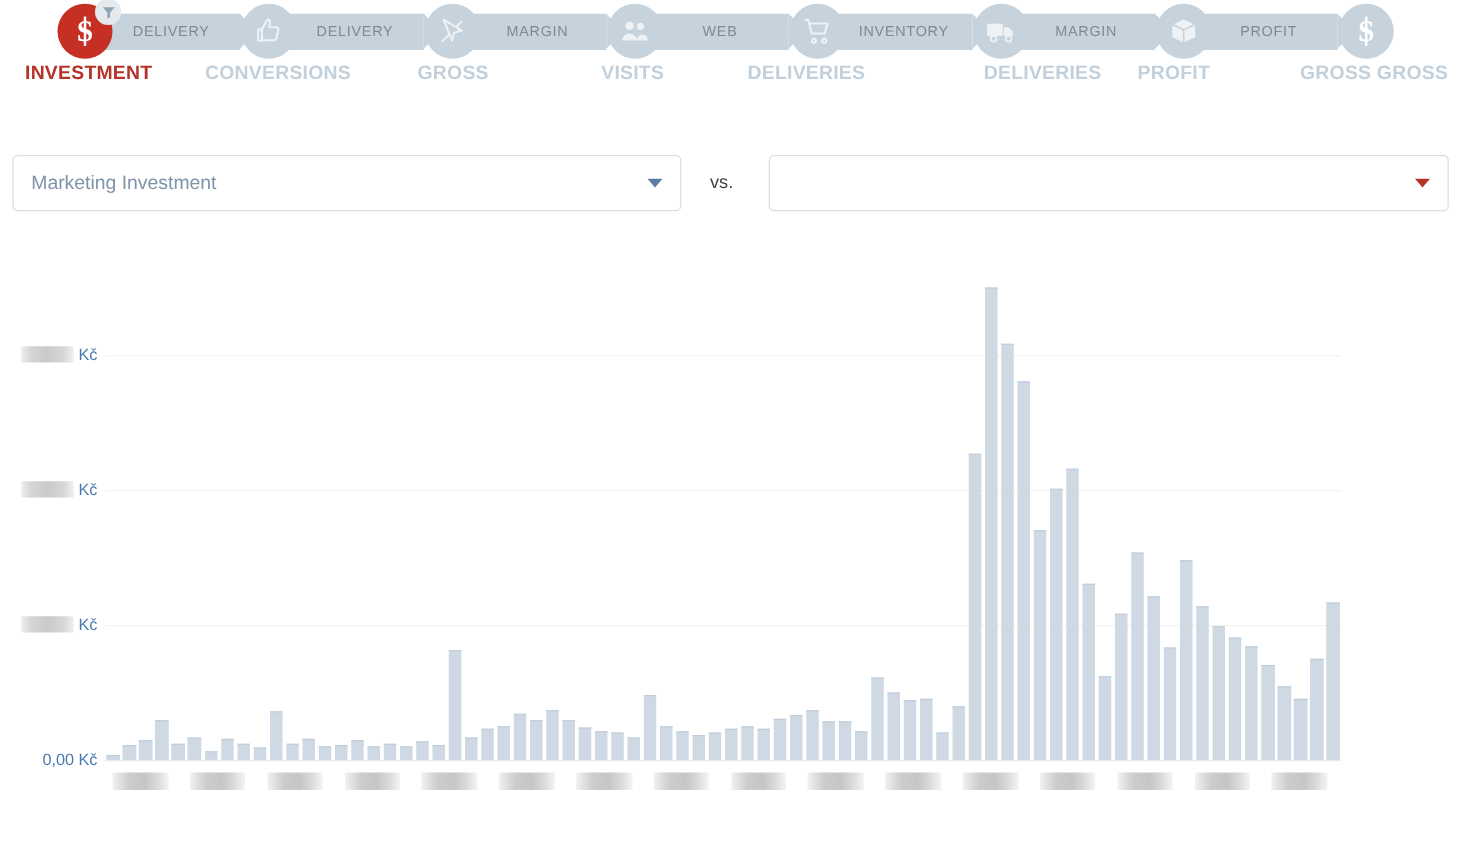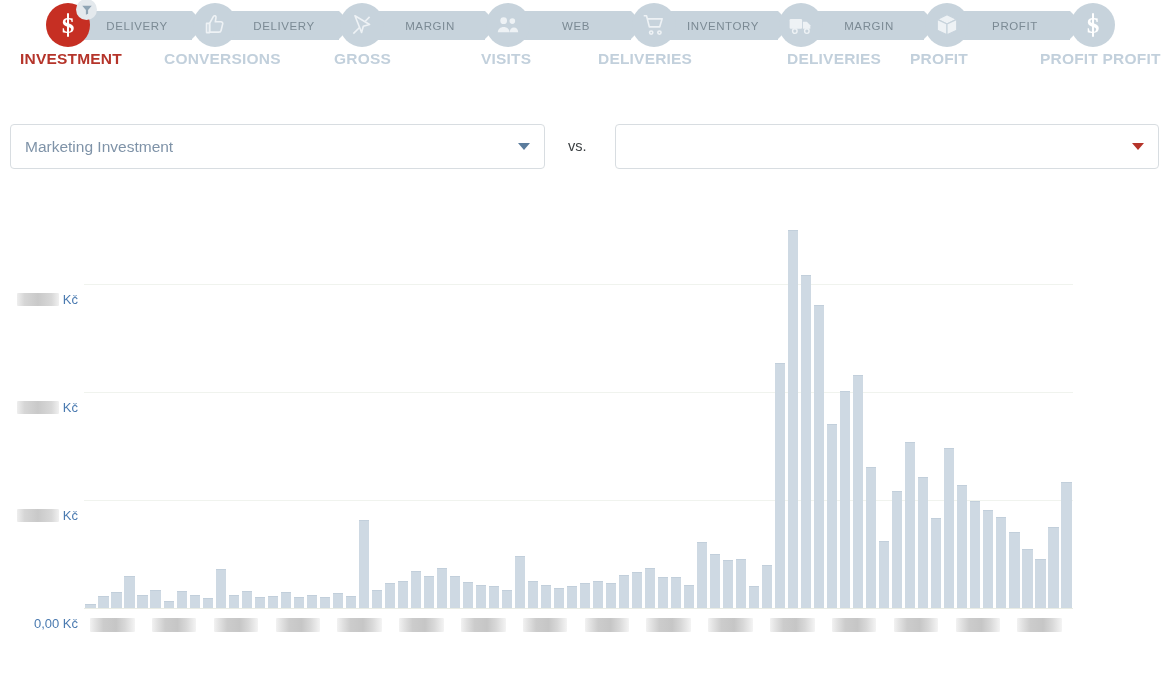--- a/index.html
+++ b/index.html
@@ -149,21 +149,20 @@
     left: 0;
     width: 78px;
     text-align: right;
     font-size: 13px;
     color: #4a7ab0;
     font-family: "Liberation Sans", sans-serif;
     display: flex;
     justify-content: flex-end;
     align-items: center;
     gap: 4px;
-    margin-top: 16px;
   }
   .redact {
     display: inline-block;
     height: 13px;
     background: linear-gradient(90deg,#eeeeee 0%,#d6d6d6 18%,#c9c9c9 50%,#d8d8d8 82%,#f0f0f0 100%);
     border-radius: 1px;
     vertical-align: middle;
   }
   .ytick .kc { color: #4a7ab0; }
 
@@ -295,21 +294,21 @@
   </div>
 
 <div id="metric-tabs">
     <div class="metric-tab active" style="left: 20px;">INVESTMENT</div>
     <div class="metric-tab" style="left: 164px;">CONVERSIONS</div>
     <div class="metric-tab" style="left: 334px;">GROSS</div>
     <div class="metric-tab" style="left: 481px;">VISITS</div>
     <div class="metric-tab" style="left: 598px;">DELIVERIES</div>
     <div class="metric-tab" style="left: 787px; text-align: right;">DELIVERIES</div>
     <div class="metric-tab" style="left: 910px;">PROFIT</div>
-    <div class="metric-tab" style="left: 1040px;">PROFIT PROFIT</div>
+    <div class="metric-tab" style="left: 1040px;">GROSS GROSS</div>
   </div>
 
 <div id="selector-row">
   <div class="sel-box" id="sel-primary" style="left:10px; width:535px;">
     <span class="sel-value">Marketing Investment</span>
     <span class="caret"></span>
   </div>
   <div id="vs-label">vs.</div>
   <div class="sel-box" id="sel-secondary" style="left:615px; width:544px;">
     <span class="sel-value"></span>

